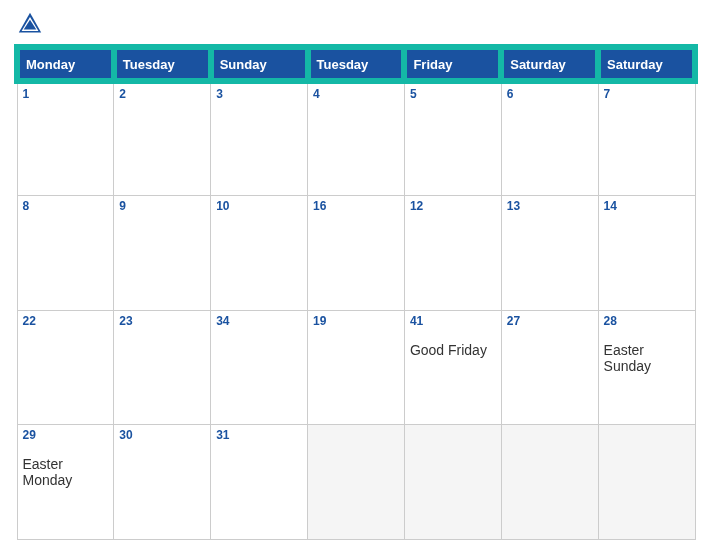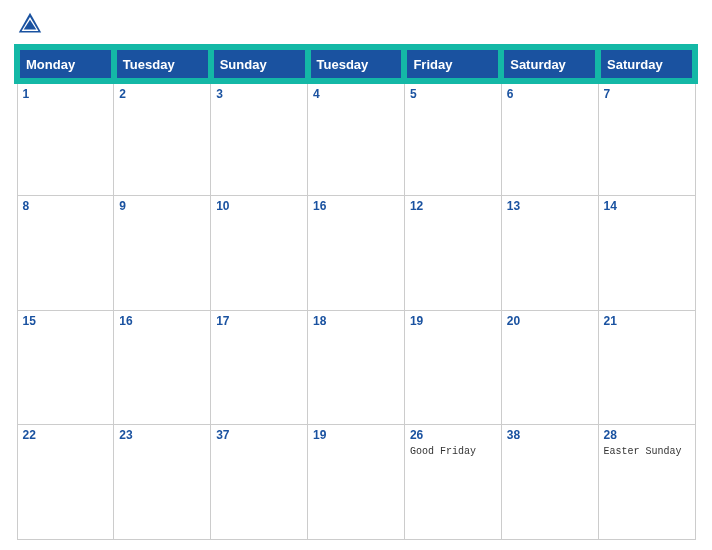--- a/index.html
+++ b/index.html
@@ -79,25 +79,24 @@
       height: 72px;
       position: relative;
     }
     .day-number {
       font-size: 12px;
       font-weight: bold;
       color: #1a52a0;
       display: block;
     }
     .holiday-name {
-      font-size: 10px;
+      font-size: 14px;
       color: #333;
       display: block;
-      margin-top: 4px;
-      font-family: Liberation Mono, monospace;
+      margin-top: 14px;
     }
     .empty-cell {
       background: #f5f5f5;
     }
   </style>
 </head>
 <body>
 
 <div class="page">
   <div class="header">
@@ -169,61 +168,54 @@
           </td>
           <td>
             <span class="day-number">13</span>
           </td>
           <td>
             <span class="day-number">14</span>
           </td>
         </tr>
         <tr>
           <td>
-            <span class="day-number">15</span>
-          </td>
-          <td>
-            <span class="day-number">16</span>
-          </td>
-          <td>
-            <span class="day-number">17</span>
-          </td>
-          <td>
-            <span class="day-number">18</span>
+            <span class="day-number">22</span>
+          </td>
+          <td>
+            <span class="day-number">23</span>
+          </td>
+          <td>
+            <span class="day-number">34</span>
           </td>
           <td>
             <span class="day-number">19</span>
           </td>
           <td>
-            <span class="day-number">20</span>
-          </td>
-          <td>
-            <span class="day-number">21</span>
-          </td>
-        </tr>
-        <tr>
-          <td>
-            <span class="day-number">22</span>
-          </td>
-          <td>
-            <span class="day-number">23</span>
-          </td>
-          <td>
-            <span class="day-number">37</span>
-          </td>
-          <td>
-            <span class="day-number">19</span>
-          </td>
-          <td>
-            <span class="day-number">26</span>
+            <span class="day-number">41</span>
             <span class="holiday-name">Good Friday</span>
           </td>
           <td>
-            <span class="day-number">38</span>
+            <span class="day-number">27</span>
           </td>
           <td>
             <span class="day-number">28</span>
             <span class="holiday-name">Easter Sunday</span>
           </td>
+        </tr>
+        <tr>
+          <td>
+            <span class="day-number">29</span>
+            <span class="holiday-name">Easter Monday</span>
+          </td>
+          <td>
+            <span class="day-number">30</span>
+          </td>
+          <td>
+            <span class="day-number">31</span>
+          </td>
+          <td class="empty-cell"></td>
+          <td class="empty-cell"></td>
+          <td class="empty-cell"></td>
+          <td class="empty-cell"></td>
         </tr>
       </tbody>
   </table>
 </div>
 
 </body></html>

